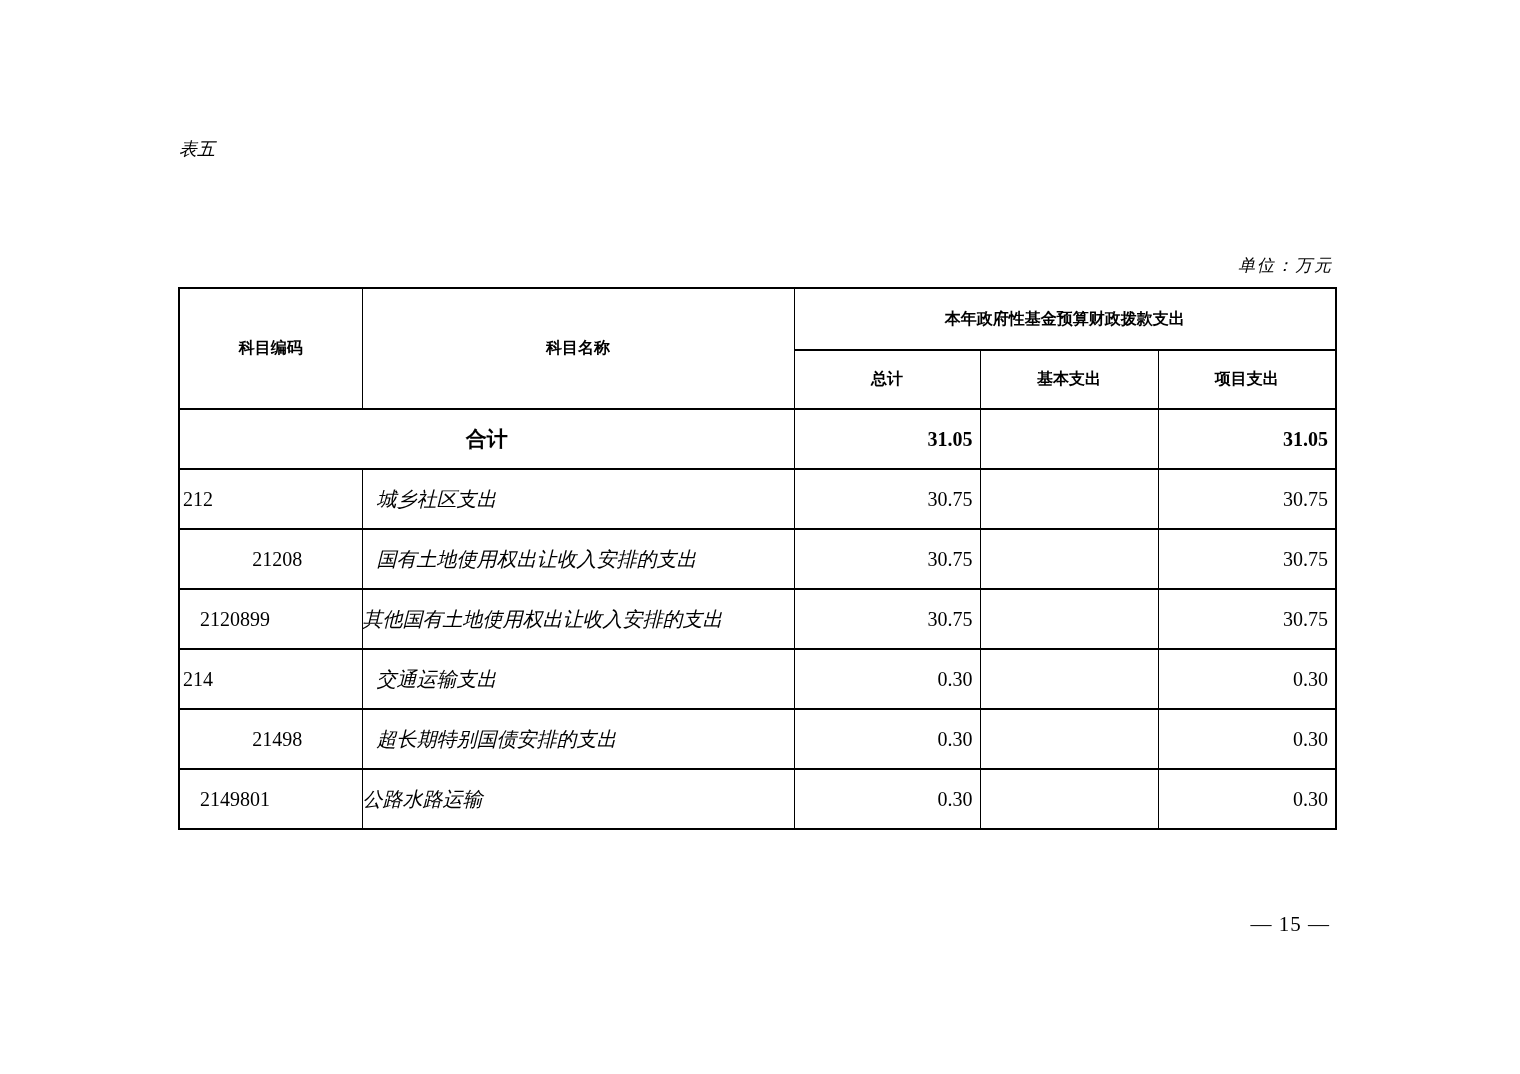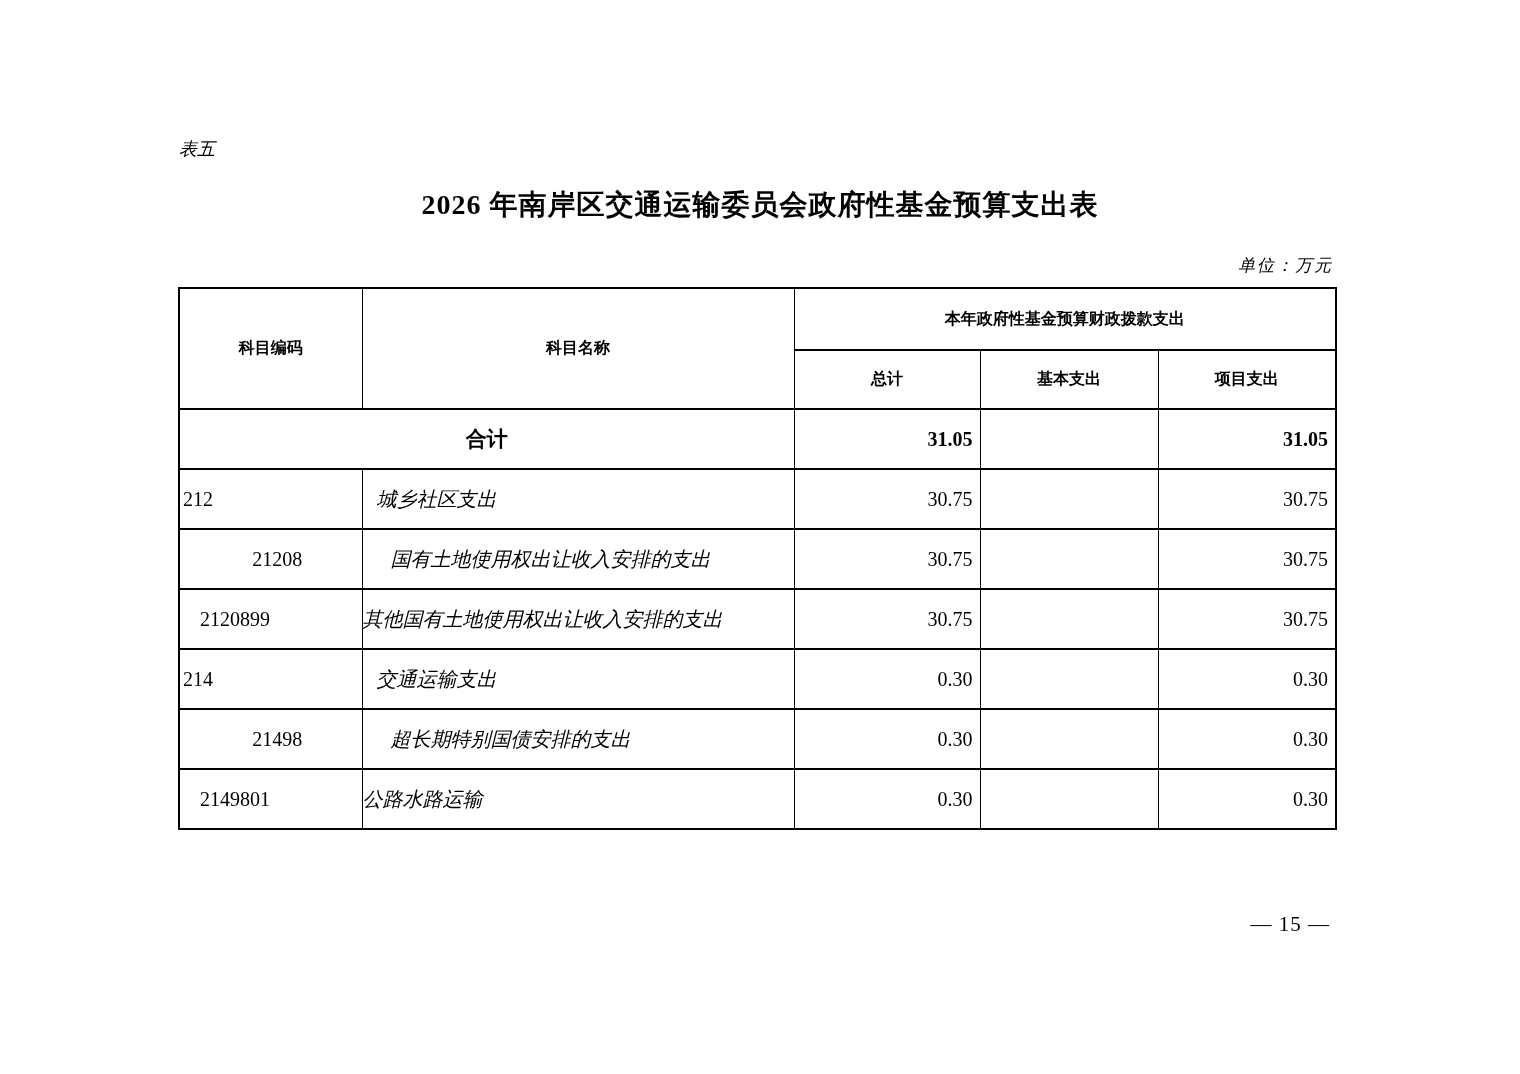--- a/index.html
+++ b/index.html
@@ -90,39 +90,38 @@
     font-weight: bold;
     text-align: center;
     vertical-align: middle;
     font-family: Liberation Mono, monospace;
   }
   .total-row .num { font-weight: bold; }
   .ind0 { padding-left: 3px; }
   .ind1 { padding-left: 13px; text-align: center; }
   .ind2 { padding-left: 20px; }
   .nind0 { padding-left: 14px; }
-  .nind1 { padding-left: 28px; }
+  .nind1 { padding-left: 14px; }
   .nind2 { }
   .page-number {
     position: absolute;
     right: 190px; top: 912px;
     font-size: 21px;
     letter-spacing: 1px;
     font-family: "Liberation Serif", "DejaVu Serif", serif;
     margin-left: 22px;
   }
 </style>
 </head>
 <body>
 
 <div class="sheet">
 
   <div class="corner-label">表五</div>
 
-  <div class="doc-title">2026 年南岸区交通运输委员会政府性基金预算支出表</div>
 
   <div class="unit-note">单位：万元</div>
 
   <table class="budget-table">
     <colgroup>
       <col style="width:183px">
       <col style="width:432px">
       <col style="width:186px">
       <col style="width:178px">
       <col style="width:178px">

